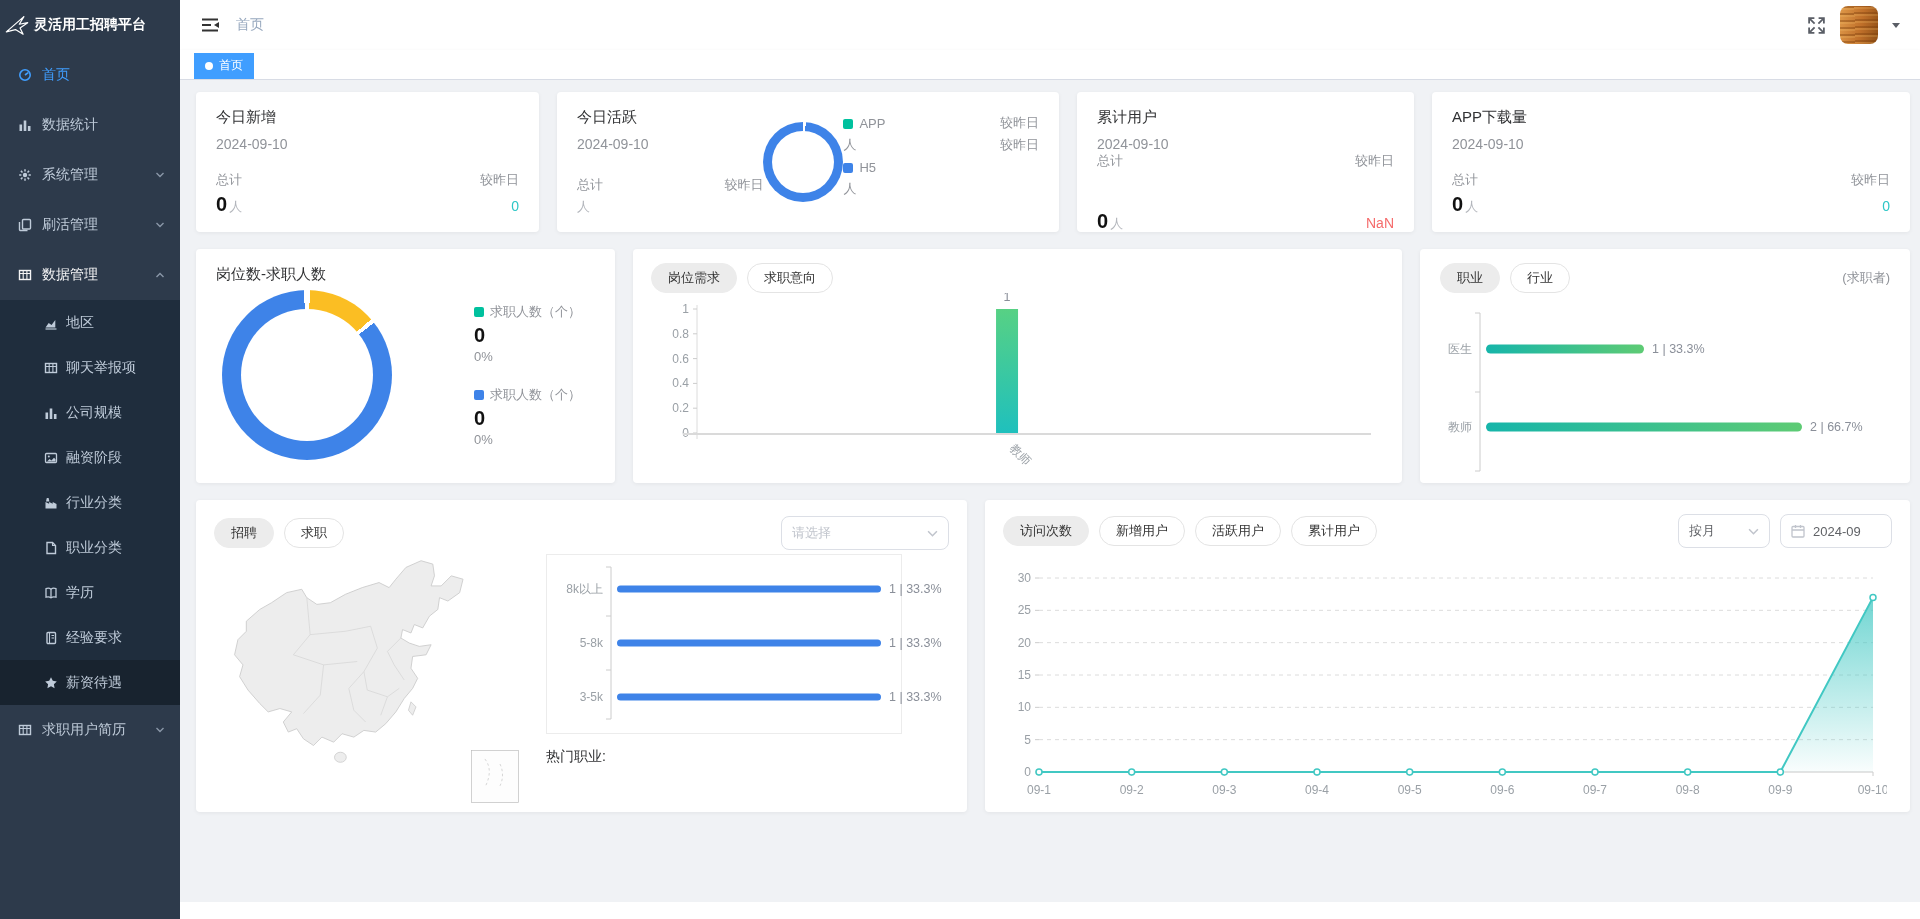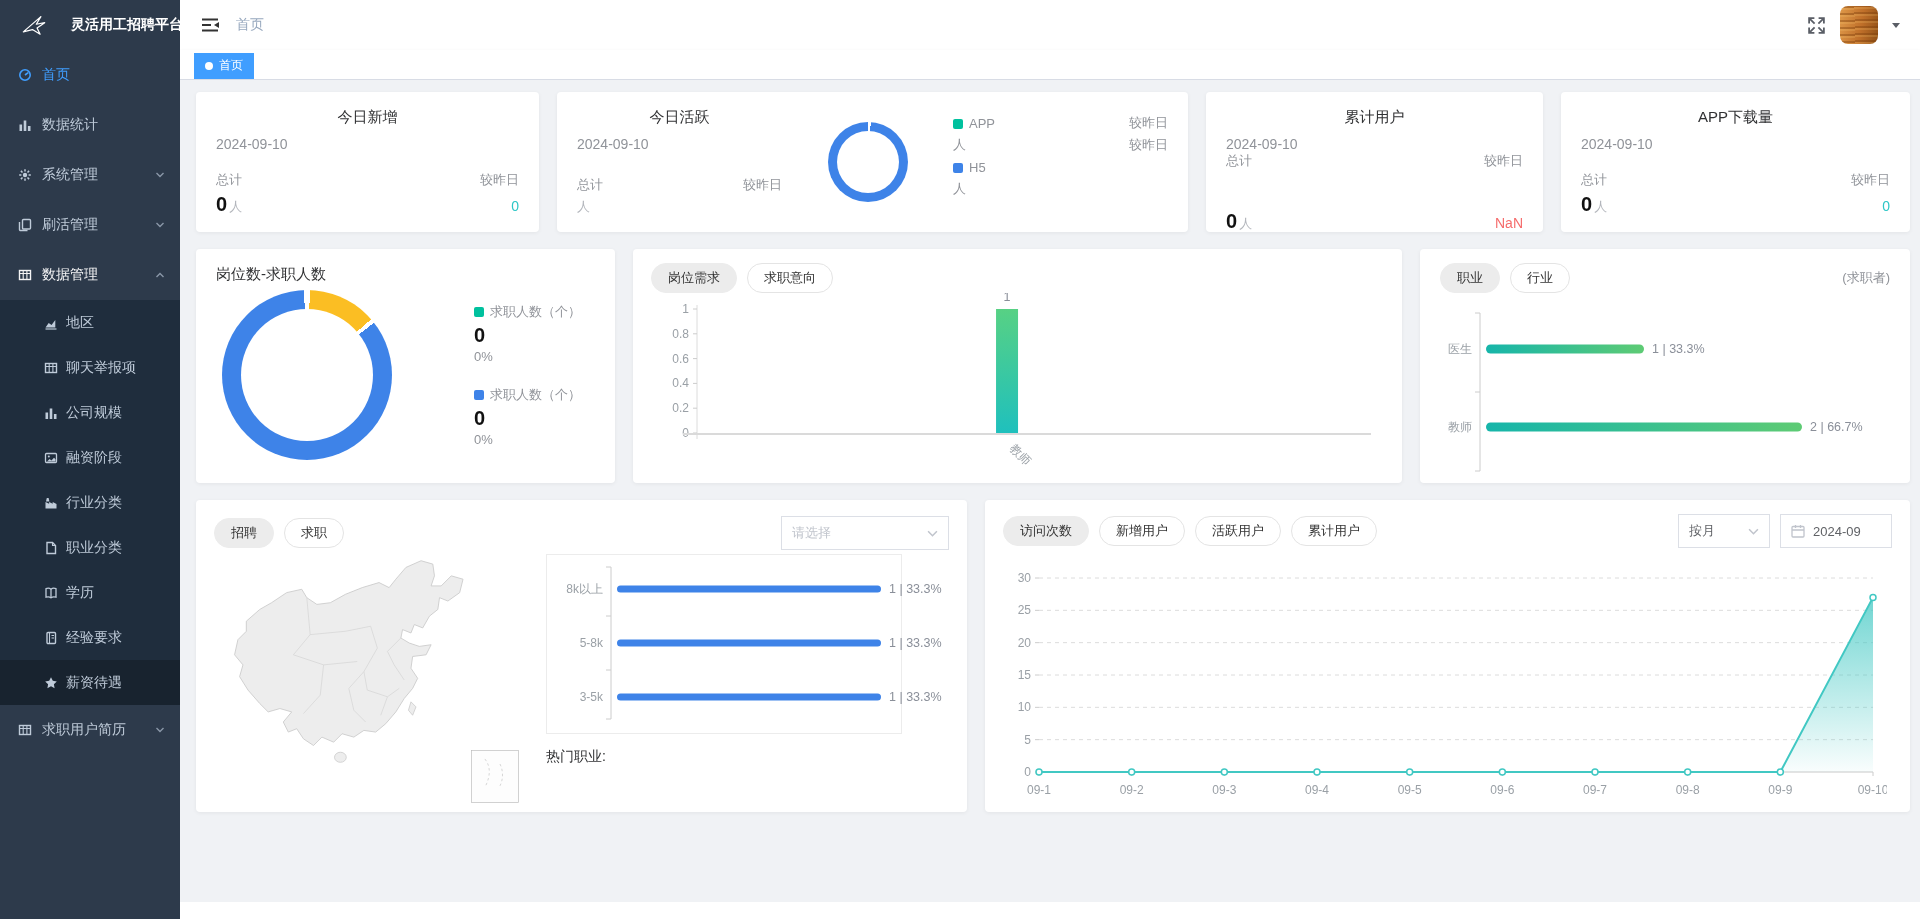--- a/index.html
+++ b/index.html
@@ -1,21 +1,21 @@
 <!DOCTYPE html>
 <html><head>
 <meta charset="utf-8">
 <style>
   * { margin:0; padding:0; box-sizing:border-box; }
   html,body { width:1920px; height:919px; overflow:hidden; background:#fff;
     font-family:"Liberation Sans","DejaVu Sans",sans-serif; }
 
   
   .sidebar { position:fixed; left:0; top:0; bottom:0; width:180px; background:#2d3a4b; color:#bfcbd9; z-index:5; }
-  .logo { height:50px; display:flex; align-items:center; gap:24px; padding-left:21px; color:#fff; font-weight:bold; font-size:14px; white-space:nowrap; }
+  .logo { height:50px; display:flex; align-items:center; gap:4px; padding-left:4px; color:#fff; font-weight:bold; font-size:14px; white-space:nowrap; }
   .menu-item { height:50px; display:flex; align-items:center; gap:10px; padding:0 14px 0 18px; font-size:14px; cursor:pointer; }
   .menu-item .mi-label { flex:0 0 auto; }
   .menu-item .spacer { flex:1; }
   .menu-item.active { color:#409EFF; }
   .menu-item.parent-open { color:#f4f4f5; }
   .submenu { background:#1f2d3d; }
   .submenu-item { height:45px; display:flex; align-items:center; gap:8px; padding-left:44px; font-size:14px; cursor:pointer; color:#bfcbd9; }
   .submenu-item.sub-dark { background:rgba(0,0,0,.22); }
   .icon14 { width:14px; height:14px; flex:0 0 auto; display:block; }
 
@@ -36,21 +36,21 @@
   .tab-dot { width:8px; height:8px; border-radius:50%; background:#fff; }
 
   .content { height:822px; background:#f0f2f5; padding:12px 10px 0 16px; display:flex; flex-direction:column; gap:17px; }
   .white-strip { height:17px; background:#fff; }
   .row { display:flex; gap:18px; }
   .card { background:#fff; border-radius:4px; box-shadow:0 1px 4px rgba(0,0,0,.06); }
 
   
   .row1 { height:140px; }
   .stat-card { padding:16px 20px; display:flex; flex-direction:column; }
-  .stat-title { font-size:15px; color:#303133;text-align:center; }
+  .stat-title { font-size:15px; color:#303133; }
   .stat-date { font-size:14px; color:#909399; margin-top:9px; }
   .stat-bottom { margin-top:auto; }
   .sb-row { display:flex; justify-content:space-between; align-items:baseline; font-size:13px; color:#909399; }
   .sb-row + .sb-row { margin-top:4px; }
   .big-num { font-size:20px; font-weight:bold; color:#111; }
   .unit { font-size:13px; color:#b3b6bc; margin-left:2px; }
   .diff-teal { color:#2dc6c6; font-size:14px; }
   .diff-red { color:#f56c6c; font-size:14px;margin-top:41px; }
   .card-active { display:flex; padding:16px 20px; }
   .ca-left { width:205px; display:flex; flex-direction:column; }
@@ -83,21 +83,21 @@
   .pill.active { background:#ececec; border-color:#ececec; }
   .suffix { margin-left:auto; color:#909399; font-size:13px; }
 
   svg text { font-family:"Liberation Sans","DejaVu Sans",sans-serif; }
   .ax { font-size:12px; fill:#9aa0a6; }
   .ax2 { font-size:12.5px; fill:#8a8f99; }
 
   
   .row3 { height:312px; }
   .card-hd { display:flex; align-items:center; }
-  .select-box { height:34px; border:1px solid #dcdfe6; border-radius:0; background:#fff; display:flex; align-items:center; padding:0 10px; gap:8px; cursor:pointer; }
+  .select-box { height:34px; border:1px solid #dcdfe6; border-radius:8px; background:#fff; display:flex; align-items:center; padding:0 10px; gap:8px; cursor:pointer; }
   .sel-placeholder { color:#c0c4cc; font-size:13px; }
   .sel-value { color:#606266; font-size:13px; }
   .recruit-body { display:flex; margin-top:4px; }
   .salary-box { width:356px; height:180px; border:1px solid #ececec; }
   .hot-label { margin-top:14px; font-size:14px; color:#303133; }
   .hd-right { margin-left:auto; display:flex; gap:10px; }
 </style>
 </head>
 <body>
 
@@ -282,21 +282,21 @@
             <span>总计</span>
             <span>较昨日</span>
           </div>
           <div class="sb-row">
             <span><span class="big-num">0</span><span class="unit">人</span></span>
             <span class="diff-teal">0</span>
           </div>
         </div>
       </div>
 
-      <div class="card card-active" style="width:631px">
+      <div class="card card-active" style="width:502px">
         <div class="ca-left">
           <div class="stat-title">今日活跃</div>
           <div class="stat-date">2024-09-10</div>
           <div class="stat-bottom">
             <div class="sb-row">
               <span>总计</span>
               <span>较昨日</span>
             </div>
             <div class="sb-row">
               <span class="unit" style="margin-left:0">人</span>

